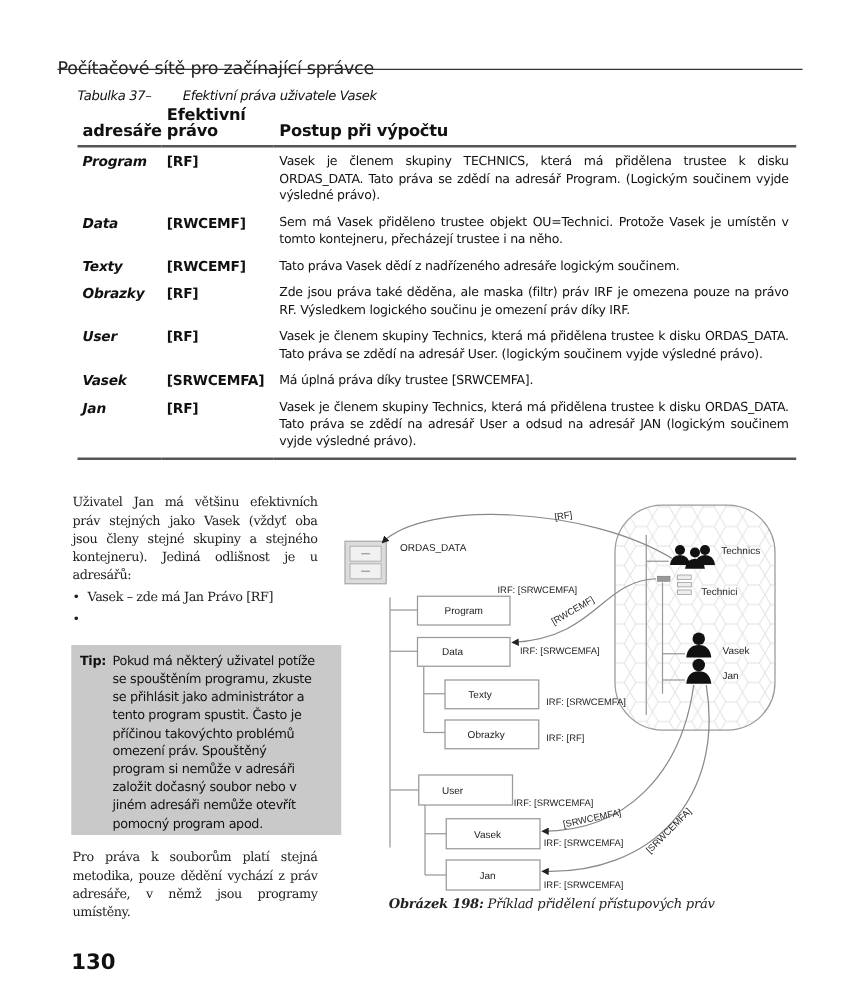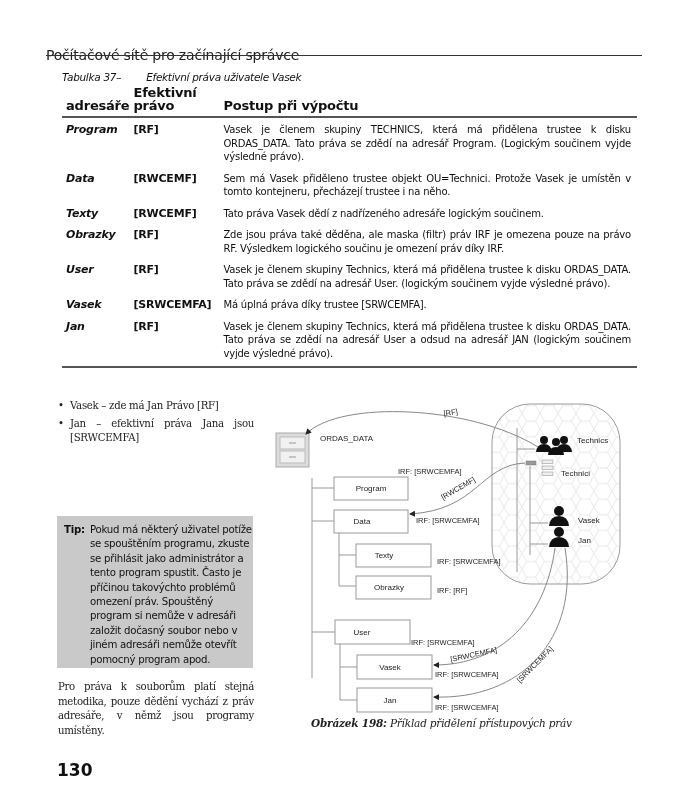--- a/index.html
+++ b/index.html
@@ -15,21 +15,21 @@
   table.rights td.dir { font-weight:bold; font-style:italic; width:63px; font-size:11px; }
   table.rights td.right { font-weight:bold; width:86px; font-size:11px; }
   table.rights td.proc { text-align:justify; padding-right:6px; }
   table.rights tbody tr:last-child td { padding-bottom:6px; }
   table.rights tfoot td { border-top:2px solid #555; padding:0; height:0; }
   .body-text { position:absolute; left:58px; width:196px; font-family:"DejaVu Serif", serif; font-size:10.2px; line-height:14.5px; text-align:justify; color:#222; letter-spacing:-0.3px; }
   .body-text p { margin:0; }
   .bullets { list-style:none; margin:3px 0 0 0; padding:0; }
   .bullets li { position:relative; padding-left:12px; margin-bottom:3px; }
   .bullets li .dot { position:absolute; left:0; top:0; }
-  .tip { position:absolute; left:57px; top:516px; width:196px; height:152px; background:#c9c9c9; font-size:10.2px; line-height:14.4px; color:#111; letter-spacing:-0.25px; }
+  .tip { position:absolute; left:57px; top:516px; width:216px; height:152px; background:#c9c9c9; font-size:10.2px; line-height:14.4px; color:#111; letter-spacing:-0.25px; }
   .tip .tip-label { position:absolute; left:7px; top:7px; font-weight:bold; }
   .tip .tip-text { position:absolute; left:33px; top:7px; width:166px; }
   .page-num { position:absolute; left:57px; top:760px; font-size:17px; font-weight:bold; }
   .diagram { position:absolute; left:0; top:0; width:676px; height:800px; pointer-events:none; }
   .diagram * { pointer-events:auto; }
   .fig-caption { position:absolute; left:273px; top:717px; font-family:"DejaVu Serif", serif; font-size:10.5px; color:#222; letter-spacing:-0.2px;margin-left:38px; }
   .fig-caption .fig-num { font-weight:bold; font-style:italic; }
   .fig-caption .fig-title { font-style:italic; }
 </style>
 </head>
@@ -89,23 +89,24 @@
       </tr>
     </tbody>
   <tfoot>
       <tr>
         <td colspan="3"></td>
       </tr>
     </tfoot>
 </table>
 
 <div class="body-text" style="top:396px;">
+  <p>Uživatel Jan má většinu efektivních práv stejných jako Vasek (vždyť oba jsou členy stejné skupiny a stejného kontejneru). Jediná odlišnost je u adresářů:</p>
   <ul class="bullets">
     <li><span class="dot">•</span><span>Vasek – zde má Jan Právo [RF]</span></li>
-    <li><span class="dot">•</span><span>Jan – efektivní práva Jana jsou [SRWCEMFA]</span></li>
+    <li><span class="dot">•</span></li>
   </ul>
 </div>
 
 <div class="tip">
   <span class="tip-label">Tip:</span>
   <div class="tip-text">Pokud má některý uživatel potíže se spouštěním programu, zkuste se přihlásit jako administrátor a tento program spustit. Často je příčinou takovýchto problémů omezení práv. Spouštěný program si nemůže v adresáři založit dočasný soubor nebo v jiném adresáři nemůže otevřít pomocný program apod.</div>
 </div>
 
 <div class="body-text" style="top:680px;">Pro práva k souborům platí stejná metodika, pouze dědění vychází z práv adresáře, v němž jsou programy umístěny.</div>
 

